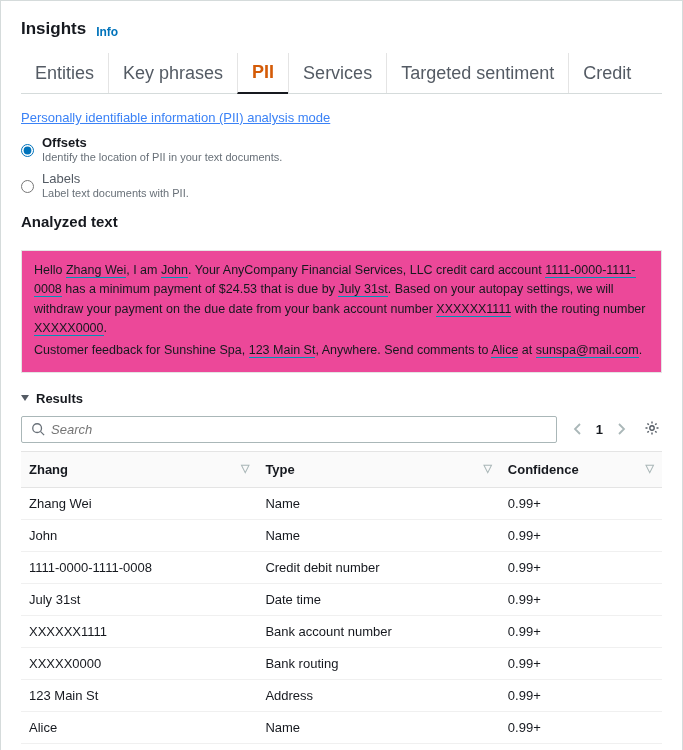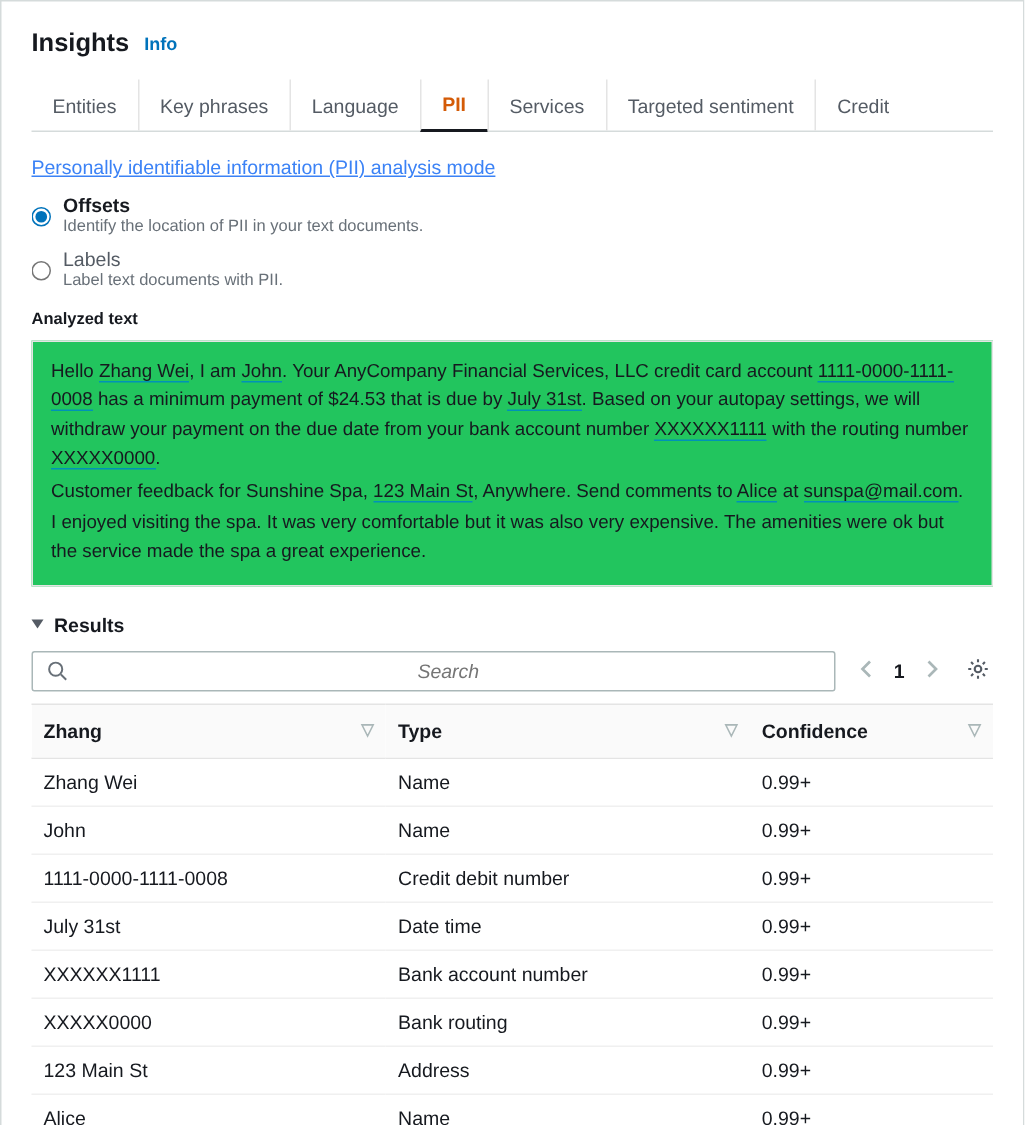--- a/index.html
+++ b/index.html
@@ -10,27 +10,27 @@
   background: #fff;
   width: 683px;
   min-height: 750px;
 }
 .panel {
   border: 1px solid #d5dbdb;
   width: 683px;
   min-height: 750px;
   padding: 18px 20px;
 }
-.header { display: flex; align-items: center; gap: 10px; margin-bottom: 14px; }
+.header { display: flex; align-items: flex-end; gap: 10px; margin-bottom: 14px; }
 .header h1 { font-size: 17px; font-weight: 700; }
 .header .info { color: #0073bb; font-size: 12px; font-weight: 700; cursor: pointer; }
 .tabs { display: flex; border-bottom: 1px solid #d5dbdb; margin-bottom: 16px; }
 .tab {
   padding: 9px 14px;
-  font-size: 13px;
+  font-size: 18px;
   color: #545b64;
   background: none;
   border: none;
   border-left: 1px solid #e4e4e4;
   cursor: pointer;
   font-weight: 400;
 }
 .tab:first-child { border-left: none; }
 .tab.active {
   color: #d45b07;
@@ -38,23 +38,23 @@
   border-bottom: 2px solid #16191f;
   margin-bottom: -1px;
 }
 .mode-text { font-size: 13px; margin-bottom: 10px; color: #3b82f6; text-decoration: underline; }
 .radio-group { margin-bottom: 14px; }
 .radio-row { display: flex; align-items: center; gap: 8px; margin-bottom: 8px; }
 .radio-row input[type="radio"] { margin-top: 2px; accent-color: #0073bb; width: 13px; height: 13px; }
 .radio-row .rlabel { font-size: 13px; font-weight: 700; color: #16191f; }
 .radio-row.off .rlabel { font-weight: 400; color: #545b64; }
 .radio-row .rdesc { font-size: 11px; color: #687078; margin-top: 1px; }
-.section-title { font-size: 11px; font-weight: 700; margin-bottom: 8px; }
+.section-title { font-size: 15px; font-weight: 700; margin-bottom: 20px; }
 .analyzed-box {
-  background: #22c55e;
+  background: #ec4899;
   border: 1px solid #e4e4e4;
   padding: 10px 12px;
   font-size: 12.5px;
   line-height: 1.55;
   color: #16191f;
   margin-bottom: 18px;
 }
 .analyzed-box .hl { border-bottom: 1.5px solid #0092b8; padding-bottom: 0px; }
 .analyzed-box p { margin-bottom: 2px; }
 .expander { display: flex; align-items: center; gap: 7px; cursor: pointer; margin-bottom: 10px; }
@@ -78,21 +78,20 @@
 .search-wrap svg { flex-shrink: 0; }
 .search-wrap input {
   border: none;
   outline: none;
   font-size: 13px;
   font-style: italic;
   color: #687078;
   width: 100%;
   margin-left: 6px;
   background: transparent;
-  text-align: center;
 }
 .pager { display: flex; align-items: center; gap: 10px; color: #687078; }
 .pager .pgbtn {
   background: none; border: none; cursor: pointer;
   font-size: 15px; color: #aab7b8; padding: 2px 4px;
 }
 .pager .pgnum { font-size: 13px; font-weight: 700; color: #16191f; }
 .gear-btn { background: none; border: none; cursor: pointer; color: #545b64; padding: 2px; }
 table.results { width: 100%; border-collapse: collapse; font-size: 13px; }
 table.results thead th {
@@ -122,21 +121,20 @@
 <div class="panel">
 
   <div class="header">
     <h1>Insights</h1>
     <span class="info">Info</span>
   </div>
 
   <div class="tabs">
     <button class="tab">Entities</button>
     <button class="tab">Key phrases</button>
-    <button class="tab">Language</button>
     <button class="tab active">PII</button>
     <button class="tab">Services</button>
     <button class="tab">Targeted sentiment</button>
     <button class="tab">Credit</button>
   </div>
 
   <div class="mode-text">Personally identifiable information (PII) analysis mode</div>
 
   <div class="radio-group">
     <div class="radio-row">
@@ -157,21 +155,20 @@
 
   <div class="section-title">Analyzed text</div>
 
   <div class="analyzed-box">
     <p>
       <span>Hello </span><span class="hl">Zhang Wei</span><span>, I am </span><span class="hl">John</span><span>. Your AnyCompany Financial Services, LLC credit card account </span><span class="hl">1111-0000-1111-0008</span><span> has a minimum payment of $24.53 that is due by </span><span class="hl">July 31st</span><span>. Based on your autopay settings, we will withdraw your payment on the due date from your bank account number </span><span class="hl">XXXXXX1111</span><span> with the routing number </span><span class="hl">XXXXX0000</span><span>.</span>
     </p>
     <p>
       <span>Customer feedback for Sunshine Spa, </span><span class="hl">123 Main St</span><span>, Anywhere. Send comments to </span><span class="hl">Alice</span><span> at </span><span class="hl">sunspa@mail.com</span><span>.</span>
     </p>
-    <p>I enjoyed visiting the spa. It was very comfortable but it was also very expensive. The amenities were ok but the service made the spa a great experience.</p>
   </div>
 
   <div class="expander">
     <span class="tri-down"></span>
     <span class="exp-label">Results</span>
   </div>
 
   <div class="toolbar">
     <div class="search-wrap">
       <svg width="14" height="14" viewBox="0 0 16 16">

